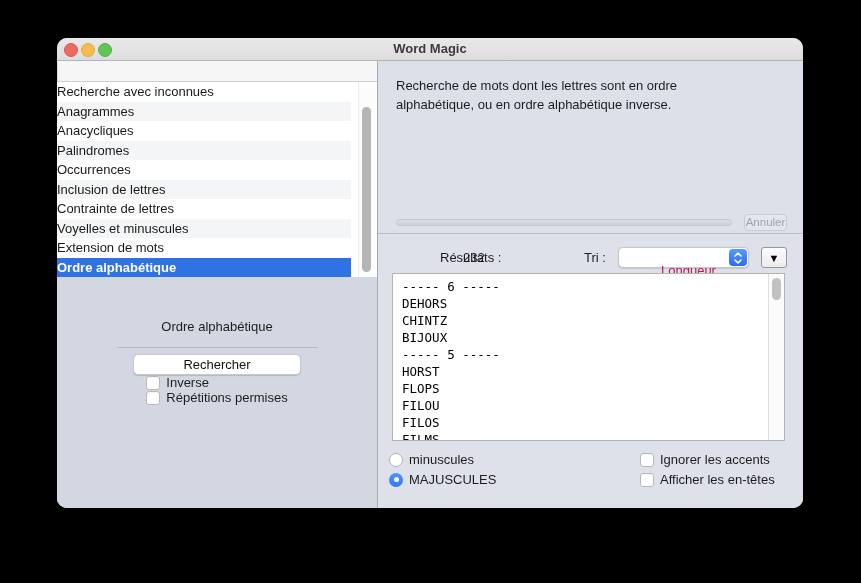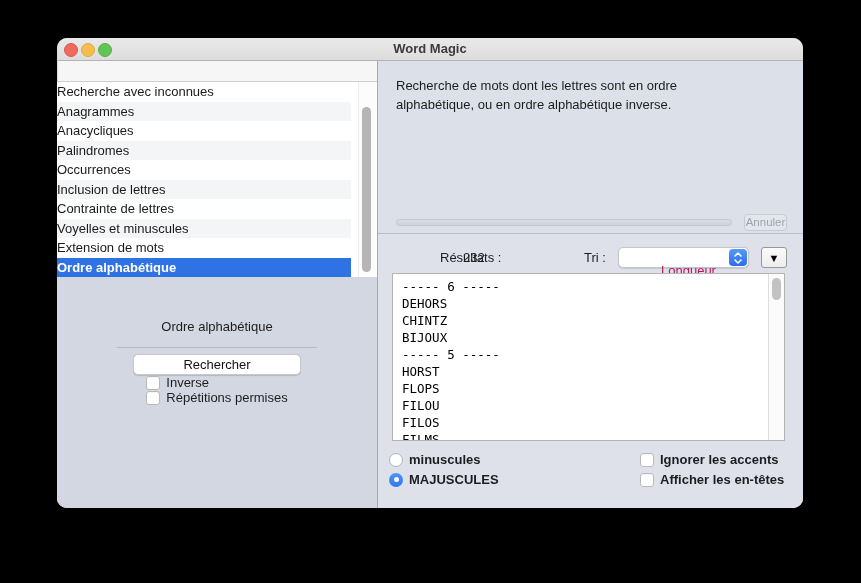--- a/index.html
+++ b/index.html
@@ -118,21 +118,21 @@
   }
   .resultbox pre{
     margin:0;padding:4px 0 0 9px;font-family:"DejaVu Sans Mono", monospace;
     font-size:12.5px;line-height:17px;color:#000;
   }
   .res-sb{
     position:absolute;top:0;right:0;bottom:0;width:15px;
     background:#fbfbfb;border-left:1px solid #dedede;
   }
   .res-sb .thumb{position:absolute;top:4px;left:2.5px;width:9px;height:22px;border-radius:5px;background:#c2c2c2;}
-  .opt-row{position:absolute;display:flex;align-items:center;gap:6px;font-size:13px;color:#1d1d1f;font-weight:bold;}
+  .opt-row{position:absolute;display:flex;align-items:center;gap:6px;font-size:13px;color:#1d1d1f;}
   .radio{
     width:14px;height:14px;border-radius:50%;background:#fff;border:1px solid #b4b4b4;
     box-sizing:border-box;display:inline-flex;align-items:center;justify-content:center;
   }
   .opt-row.on .radio{background:linear-gradient(#4f94fb,#2f7af0);border:none;}
   .radio .dot{display:none;width:5px;height:5px;border-radius:50%;background:#fff;}
   .opt-row.on .radio .dot{display:block;}
   #caseopts .opt-row:nth-child(1){left:11px;top:218px;}
   #caseopts .opt-row:nth-child(2){left:11px;top:238px;}
   #accopts .opt-row:nth-child(1){left:262px;top:218px;}

